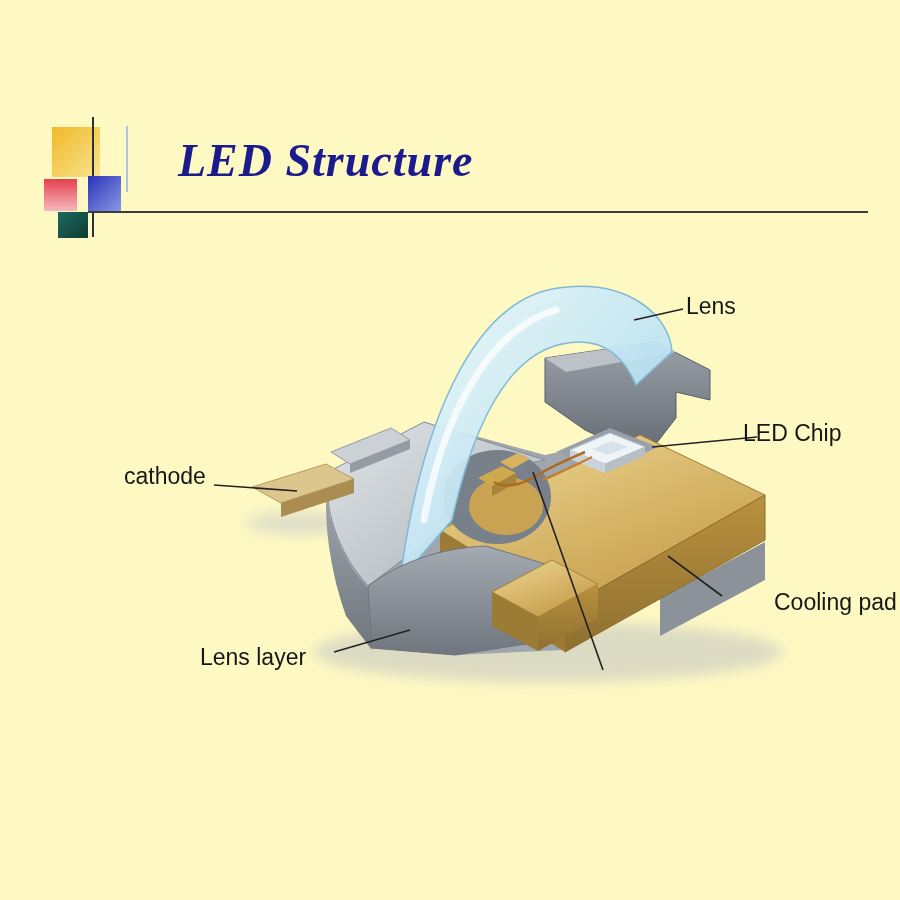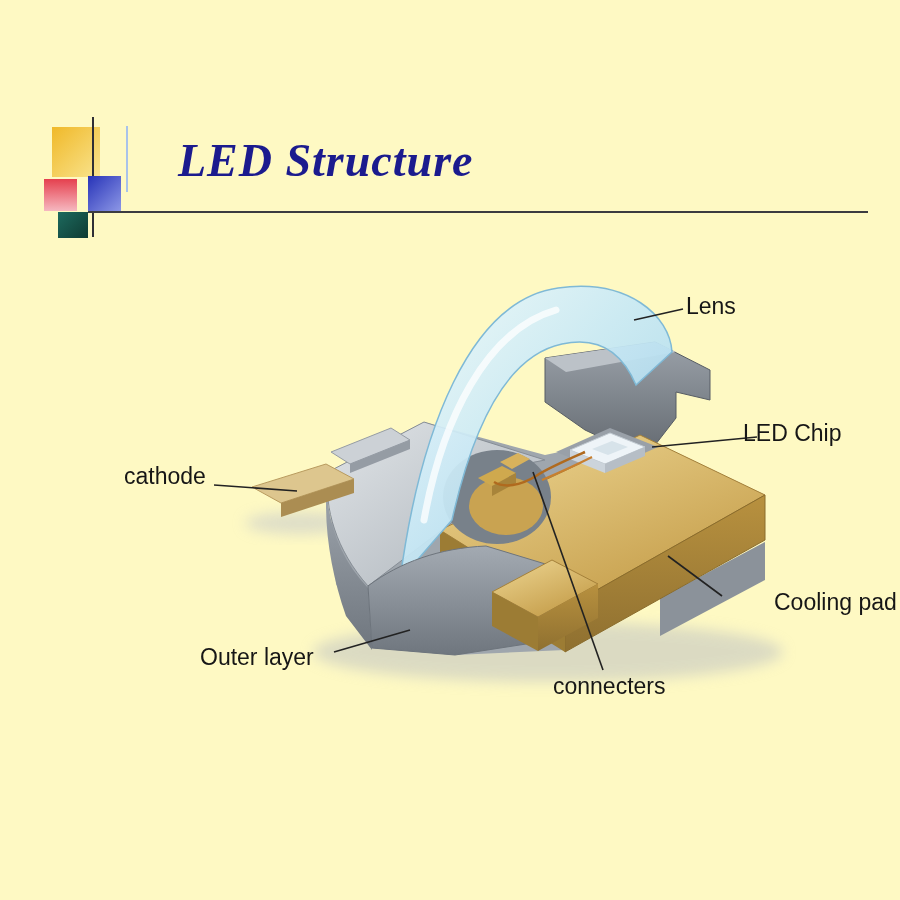--- a/index.html
+++ b/index.html
@@ -138,16 +138,15 @@
       <line x1="722" y1="596" x2="668" y2="556"></line>
       <line x1="334" y1="652" x2="410" y2="630"></line>
       <line x1="603" y1="670" x2="533" y2="472"></line>
     </g>
   </svg>
 
   <div class="label lbl-lens">Lens</div>
   <div class="label lbl-chip">LED Chip</div>
   <div class="label lbl-cathode">cathode</div>
   <div class="label lbl-cooling">Cooling pad</div>
-  <div class="label lbl-outer">Outer layer</div>
-  <div class="label lbl-conn">connecters</div>
+  <div class="label lbl-outer">Lens layer</div>
 
 </div>
 
 </body></html>

